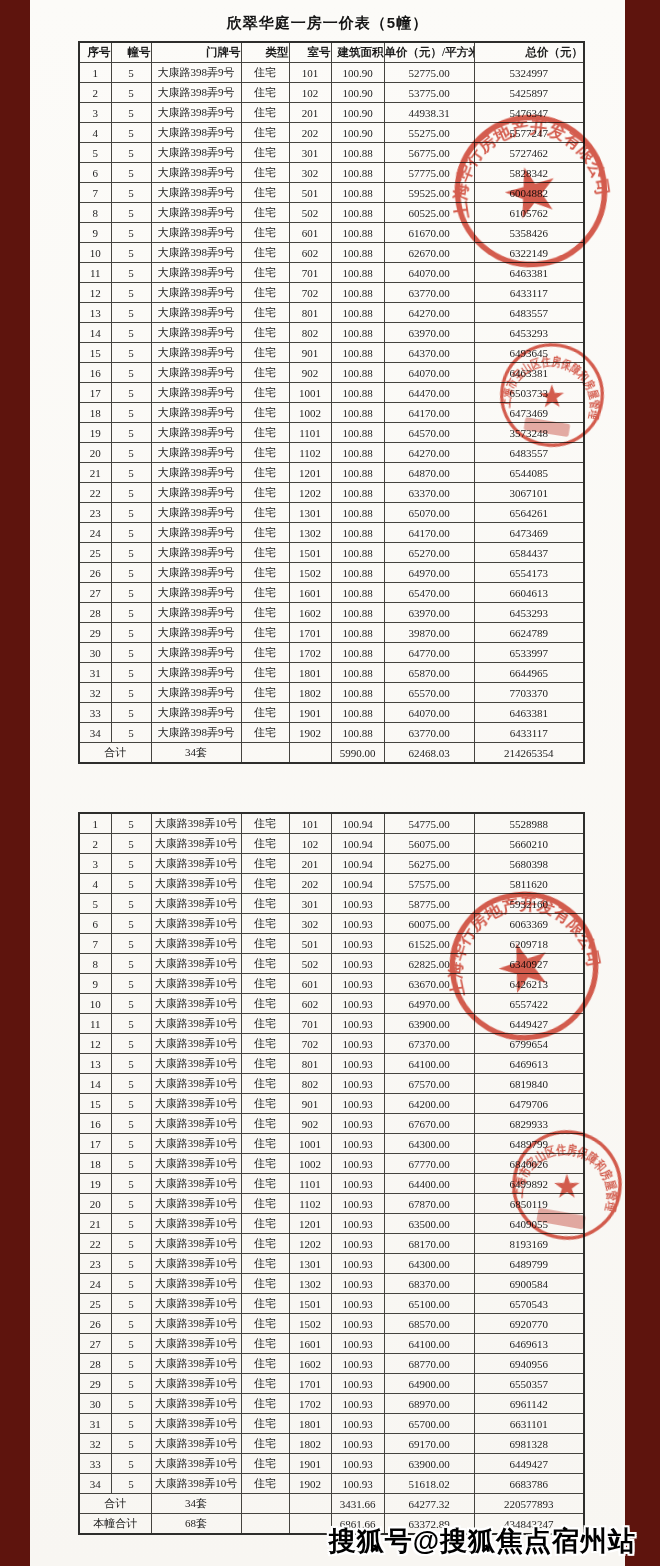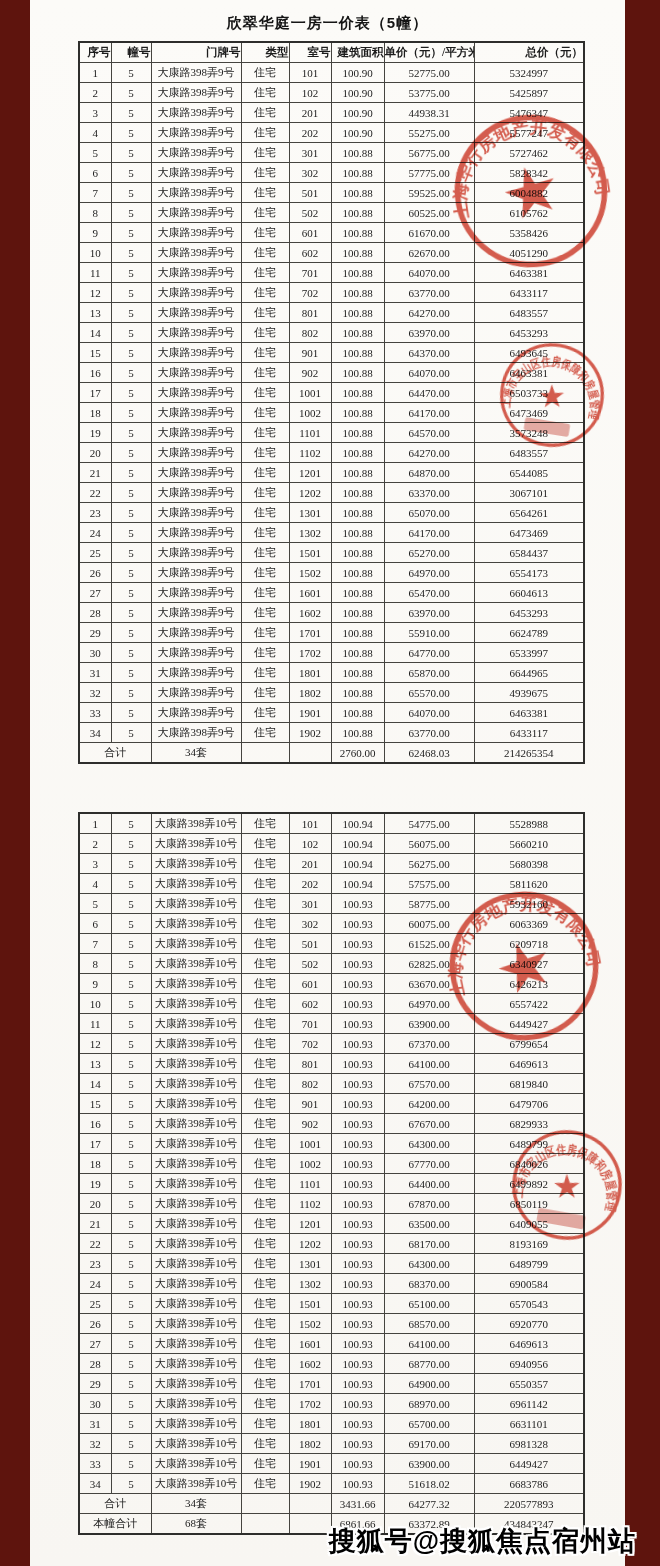--- a/index.html
+++ b/index.html
@@ -172,21 +172,21 @@
           <td>5358426</td>
         </tr>
         <tr>
           <td>10</td>
           <td>5</td>
           <td>大康路398弄9号</td>
           <td>住宅</td>
           <td>602</td>
           <td>100.88</td>
           <td>62670.00</td>
-          <td>4051290</td>
+          <td>6322149</td>
         </tr>
         <tr>
           <td>11</td>
           <td>5</td>
           <td>大康路398弄9号</td>
           <td>住宅</td>
           <td>701</td>
           <td>100.88</td>
           <td>64070.00</td>
           <td>6463381</td>
@@ -361,21 +361,21 @@
           <td>63970.00</td>
           <td>6453293</td>
         </tr>
         <tr>
           <td>29</td>
           <td>5</td>
           <td>大康路398弄9号</td>
           <td>住宅</td>
           <td>1701</td>
           <td>100.88</td>
-          <td>55910.00</td>
+          <td>39870.00</td>
           <td>6624789</td>
         </tr>
         <tr>
           <td>30</td>
           <td>5</td>
           <td>大康路398弄9号</td>
           <td>住宅</td>
           <td>1702</td>
           <td>100.88</td>
           <td>64770.00</td>
@@ -392,21 +392,21 @@
           <td>6644965</td>
         </tr>
         <tr>
           <td>32</td>
           <td>5</td>
           <td>大康路398弄9号</td>
           <td>住宅</td>
           <td>1802</td>
           <td>100.88</td>
           <td>65570.00</td>
-          <td>4939675</td>
+          <td>7703370</td>
         </tr>
         <tr>
           <td>33</td>
           <td>5</td>
           <td>大康路398弄9号</td>
           <td>住宅</td>
           <td>1901</td>
           <td>100.88</td>
           <td>64070.00</td>
           <td>6463381</td>
@@ -421,21 +421,21 @@
           <td>63770.00</td>
           <td>6433117</td>
         </tr>
       </tbody>
     <tfoot>
       <tr>
         <td colspan="2">合计</td>
         <td>34套</td>
         <td></td>
         <td></td>
-        <td>2760.00</td>
+        <td>5990.00</td>
         <td>62468.03</td>
         <td>214265354</td>
       </tr>
     </tfoot>
   </table>
 
   <table class="price" id="table2">
     <colgroup>
       <col class="c1">
         <col class="c2">

